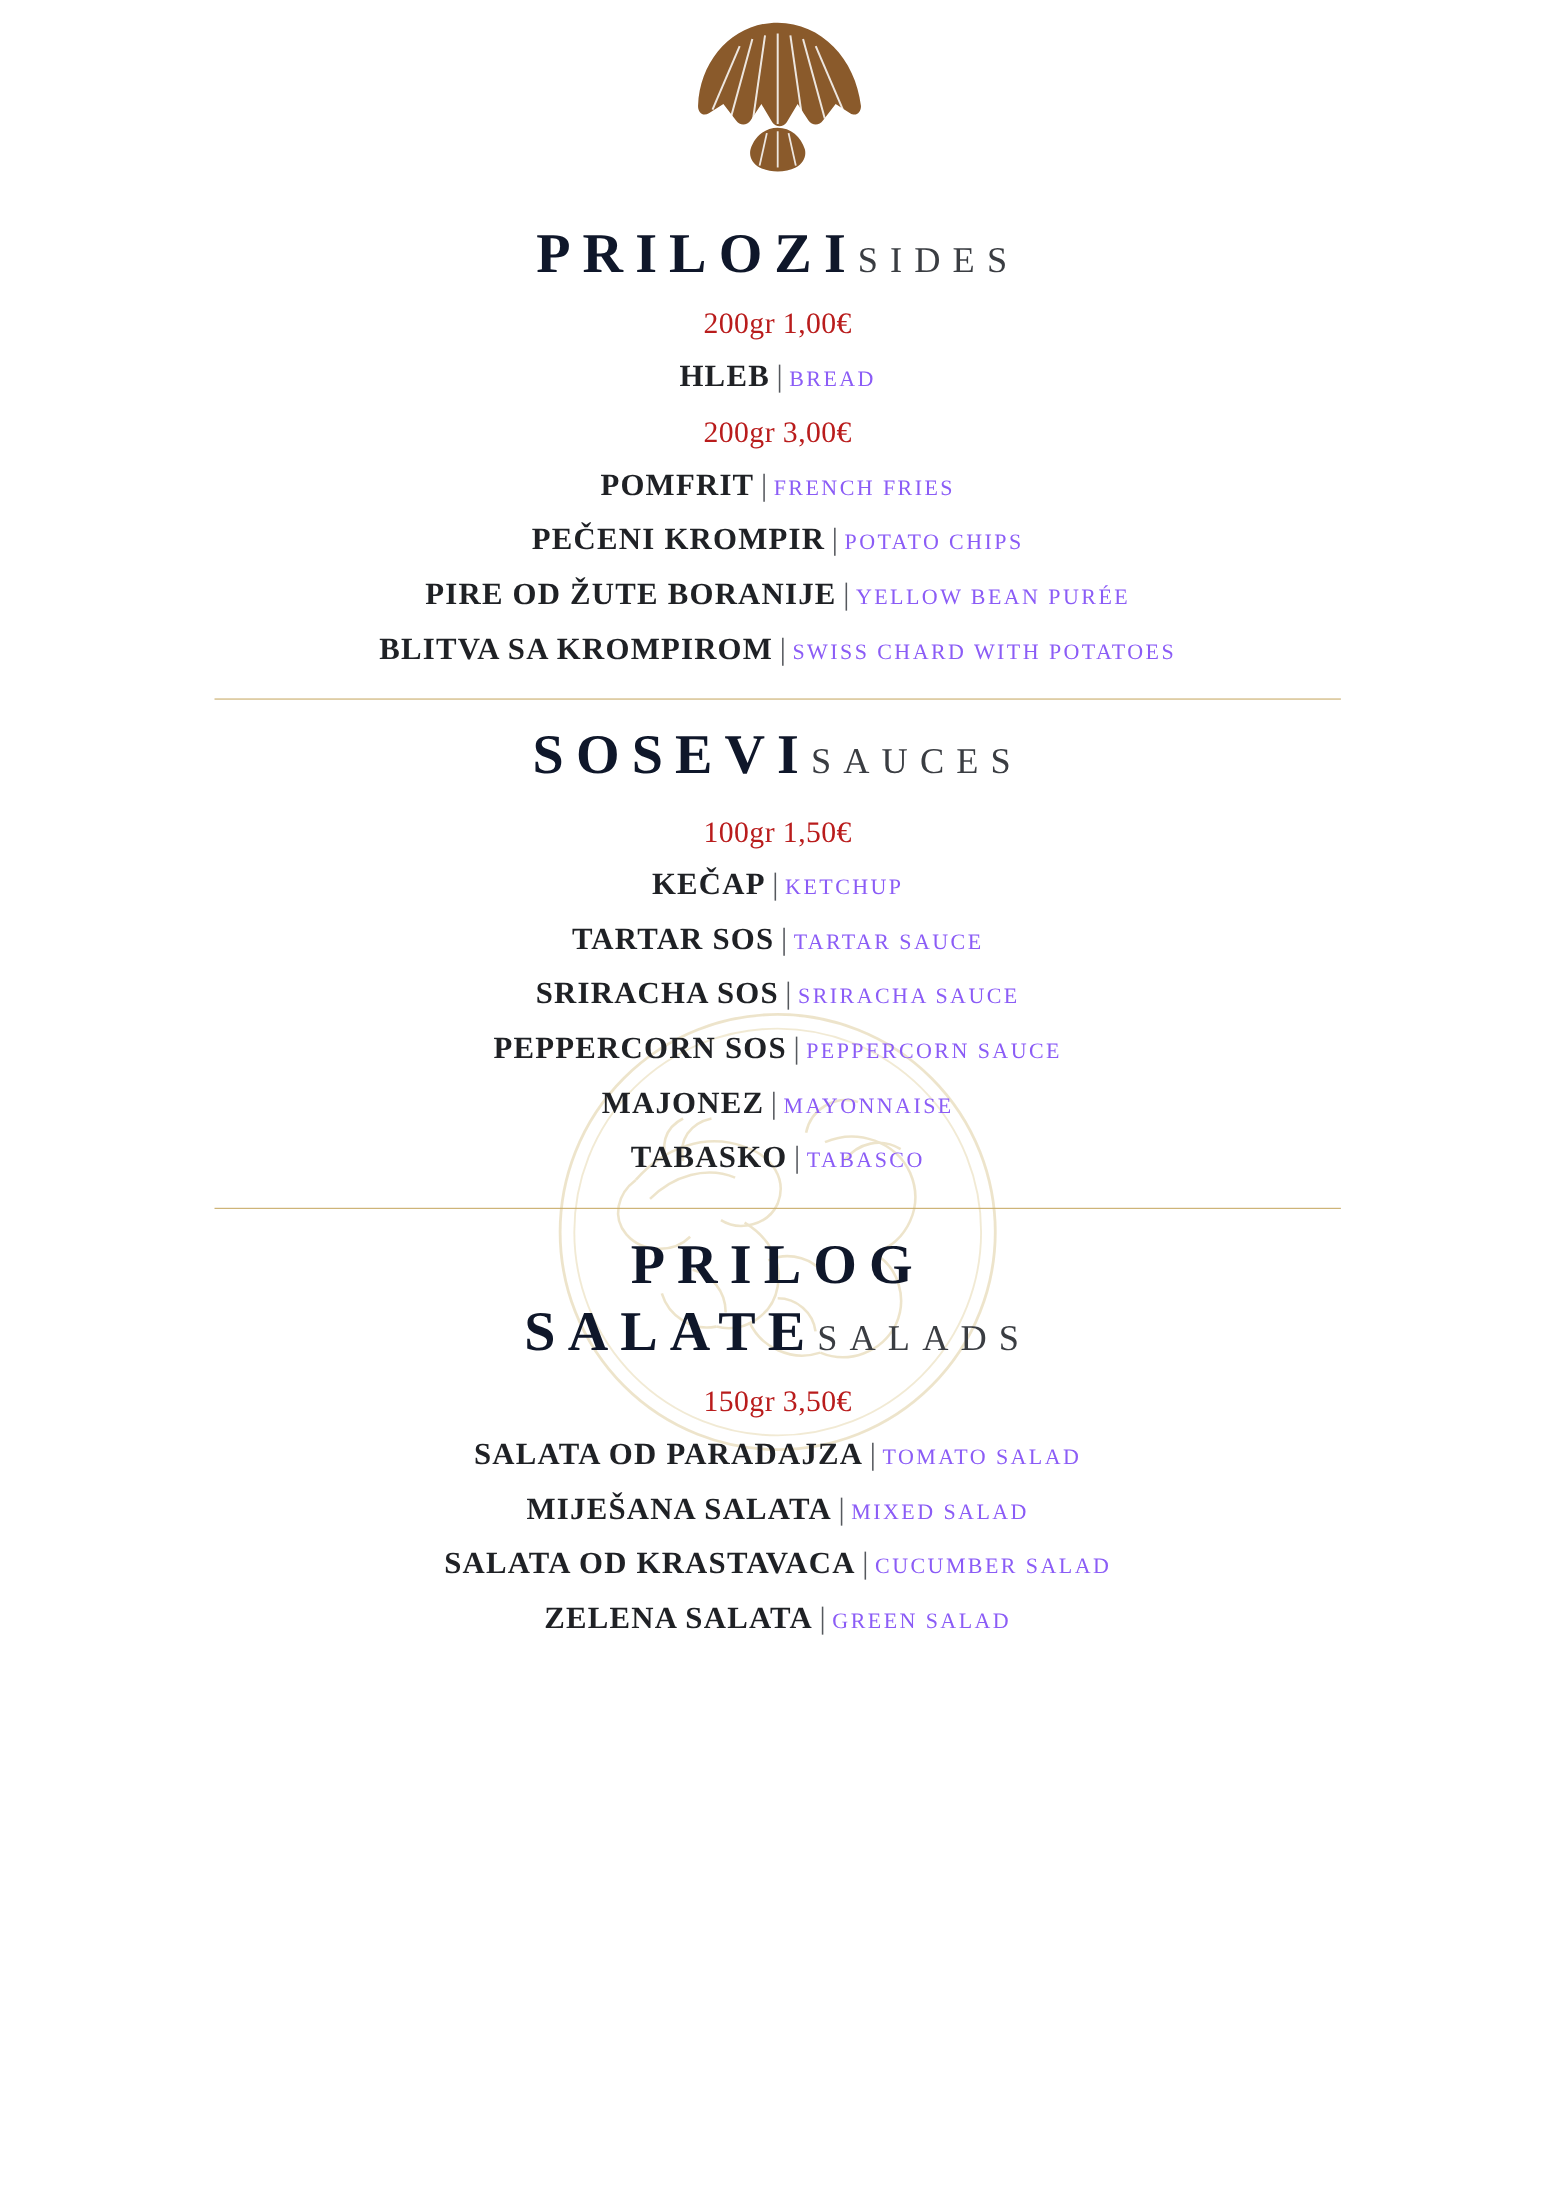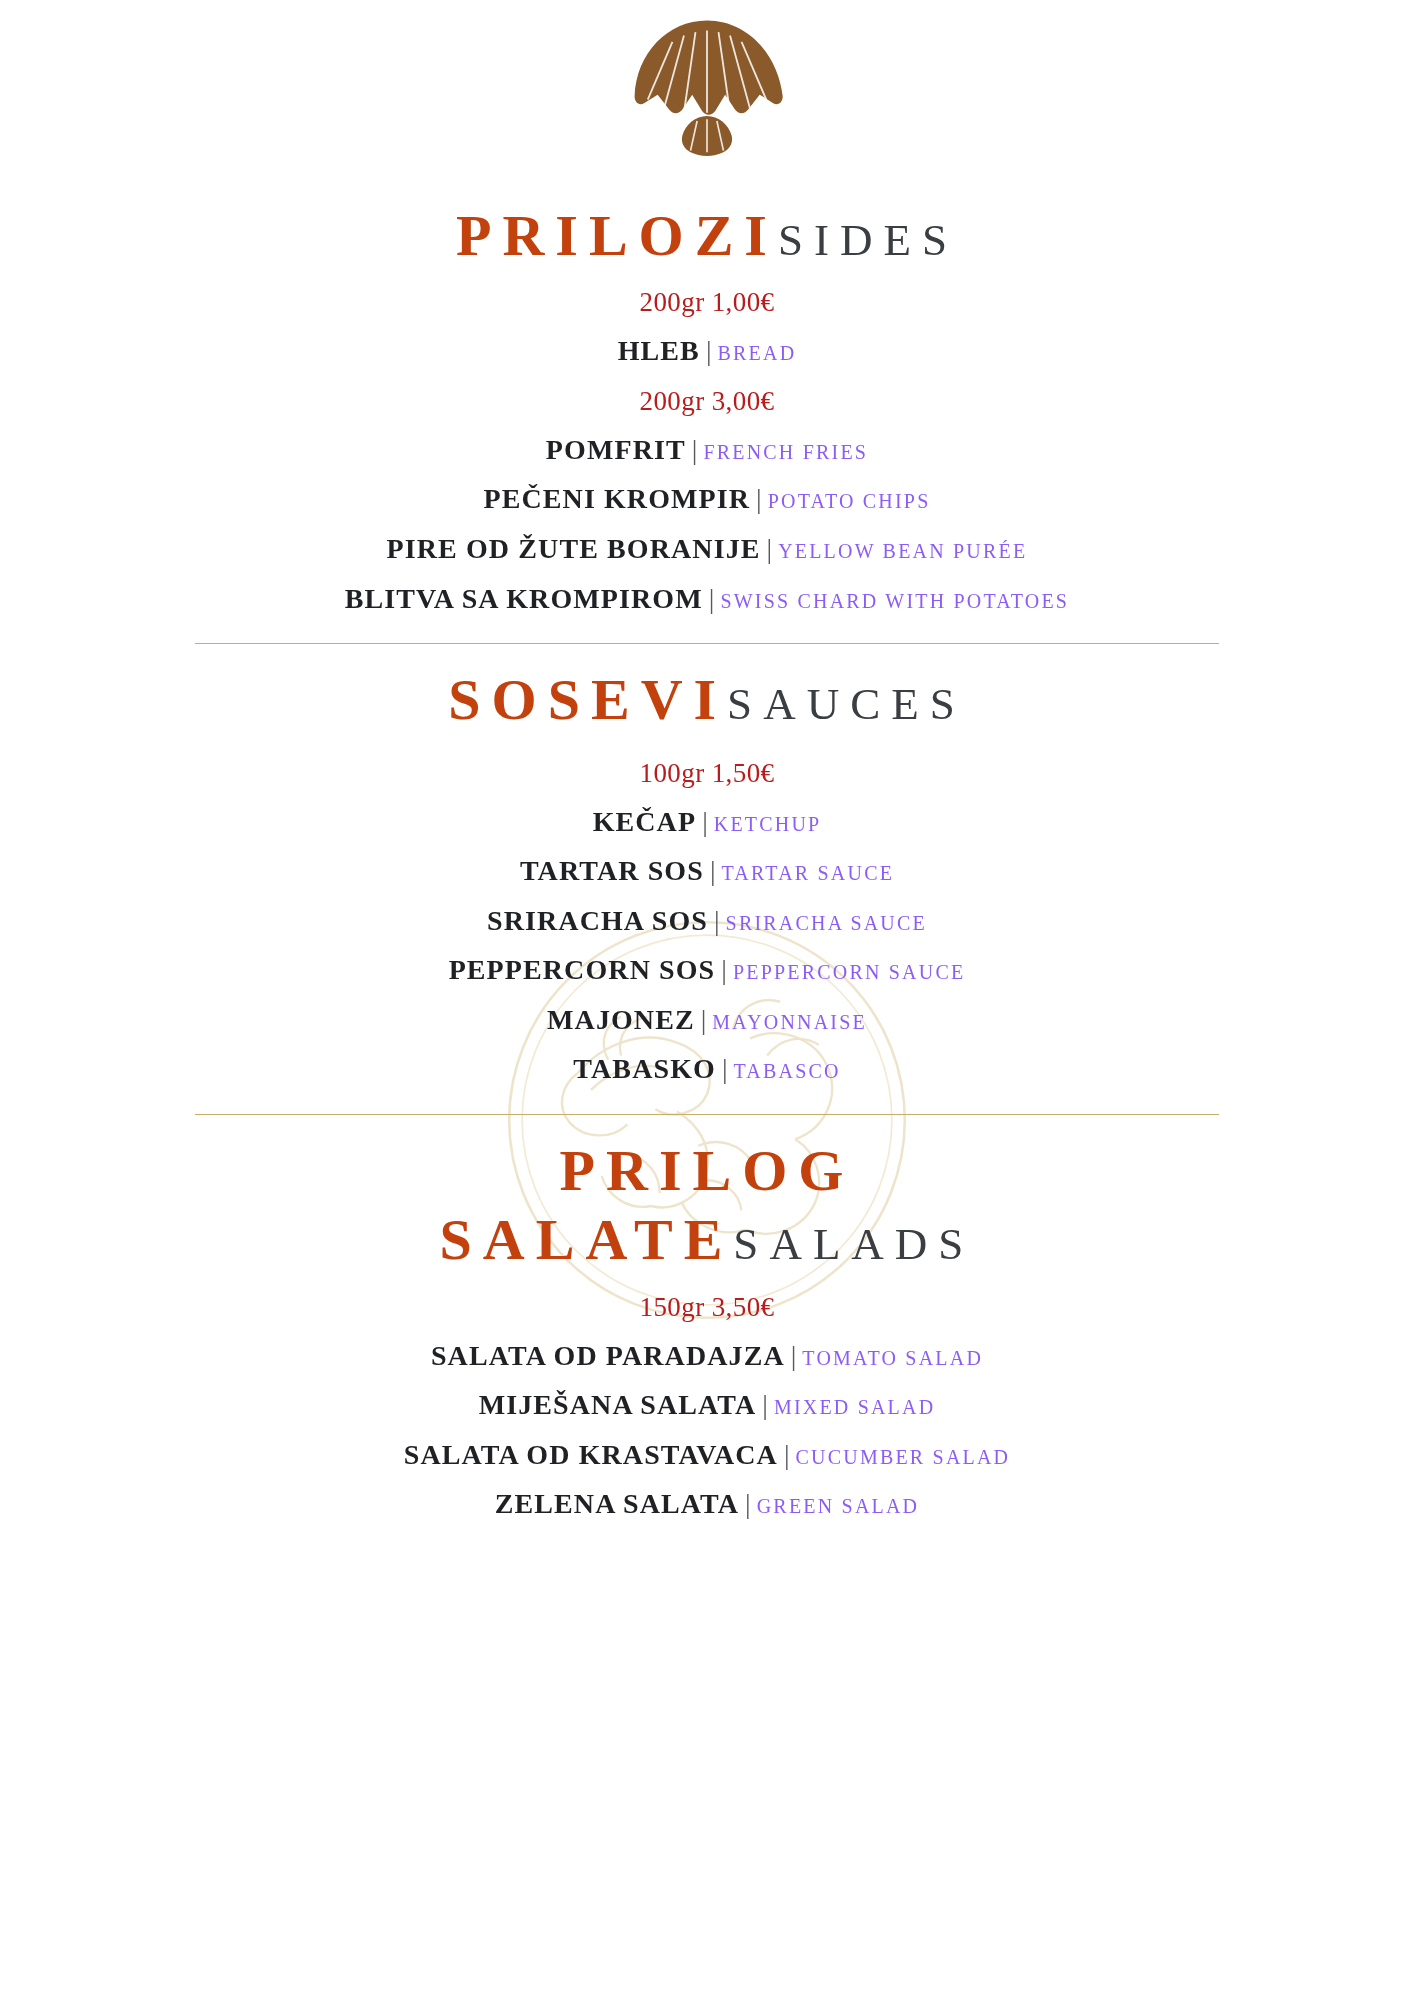--- a/index.html
+++ b/index.html
@@ -53,27 +53,27 @@
     height: 158px;
   }
 
   
   .section-head {
     text-align: center;
     line-height: 1.16;
   }
   .head-local {
     font-weight: 700;
-    font-size: 58px;
+    font-size: 51px;
     letter-spacing: 11px;
-    color: #c2410c;
+    color: #0f172a;
   }
   .head-en {
     font-weight: 400;
-    font-size: 45px;
+    font-size: 33px;
     letter-spacing: 11px;
     color: #3a3d42;
   }
 
   .price-line {
     text-align: center;
     font-size: 27px;
     color: #b91c1c;
     margin-top: 18px;
     margin-bottom: 6px;

